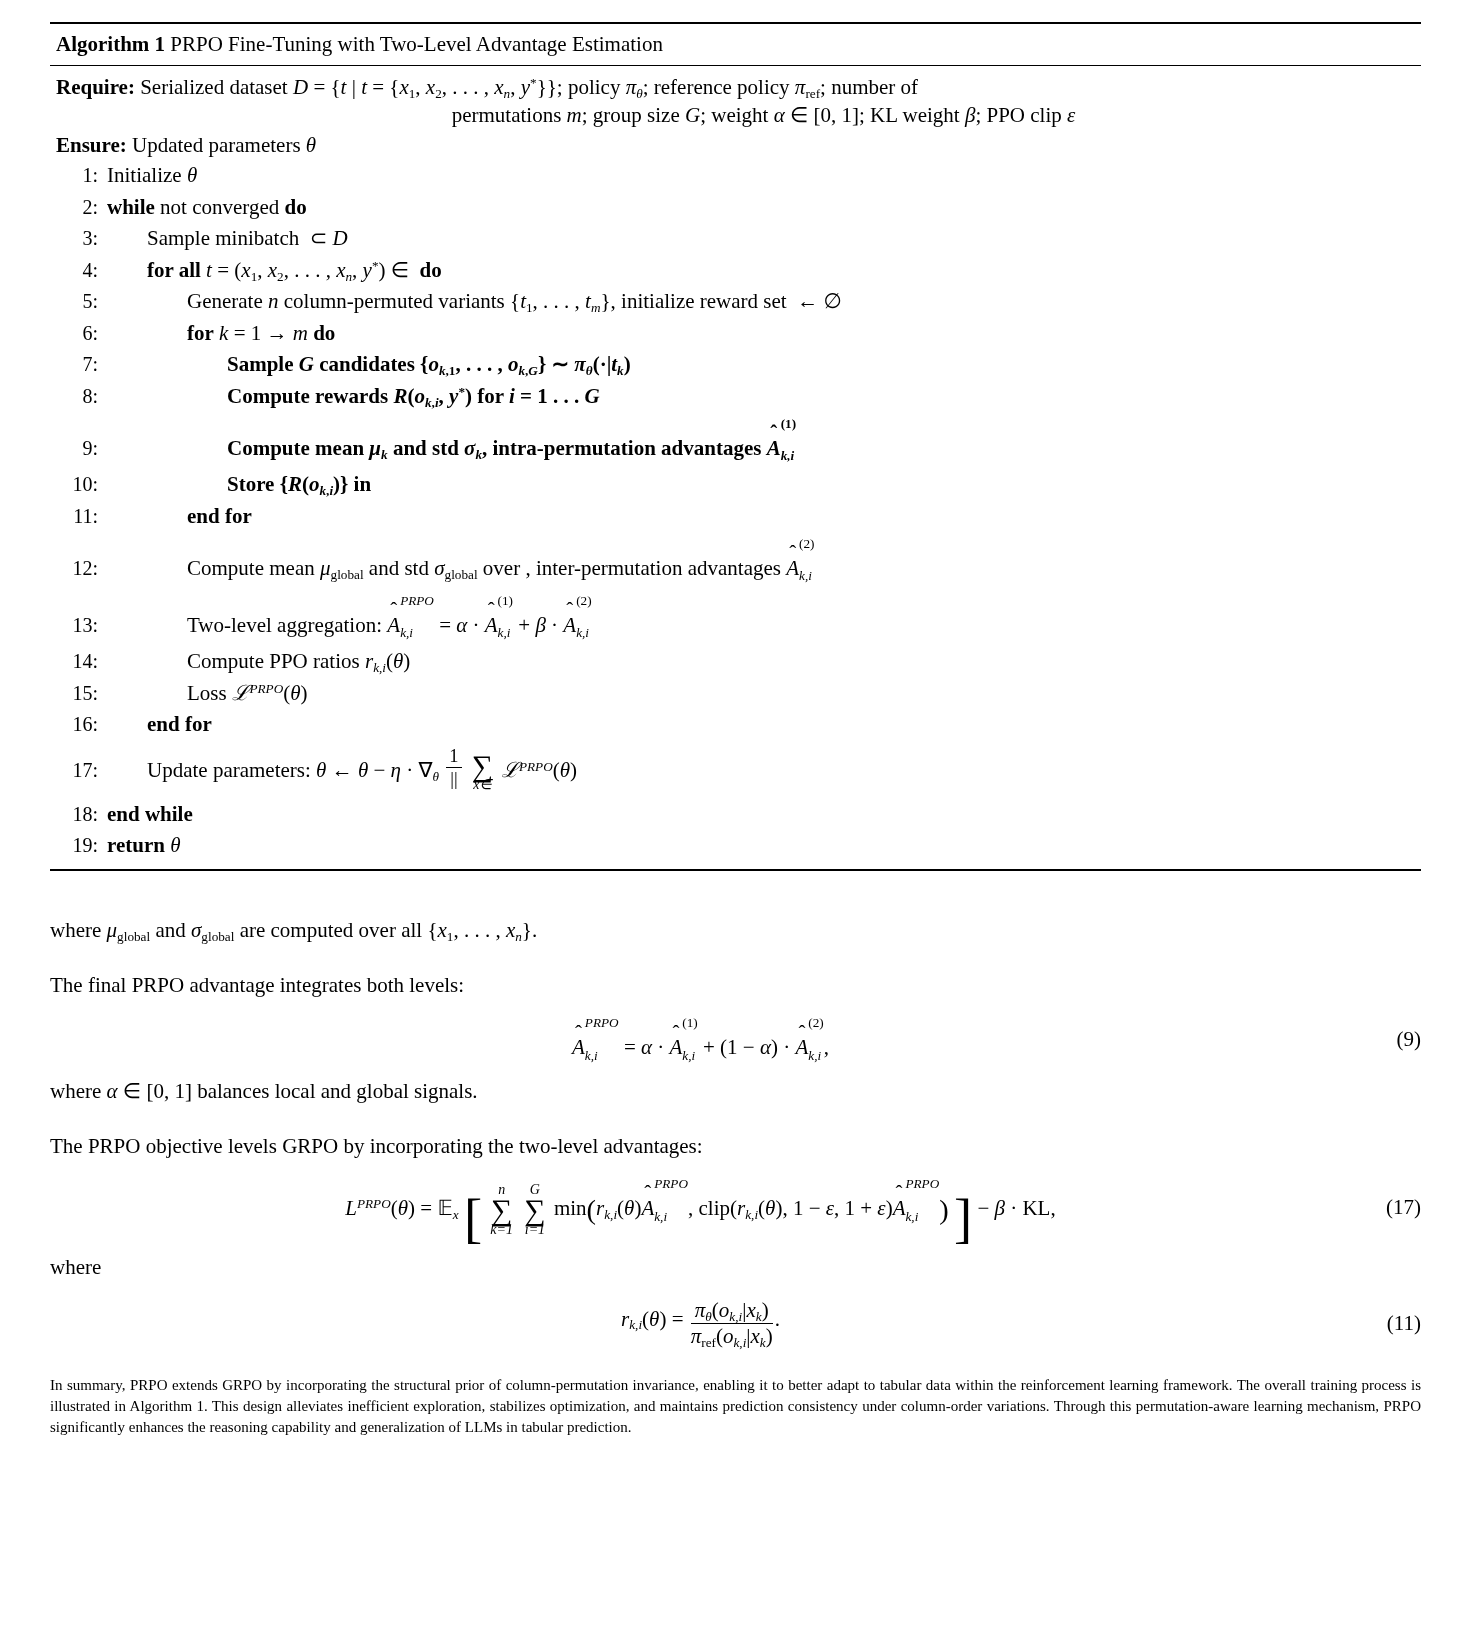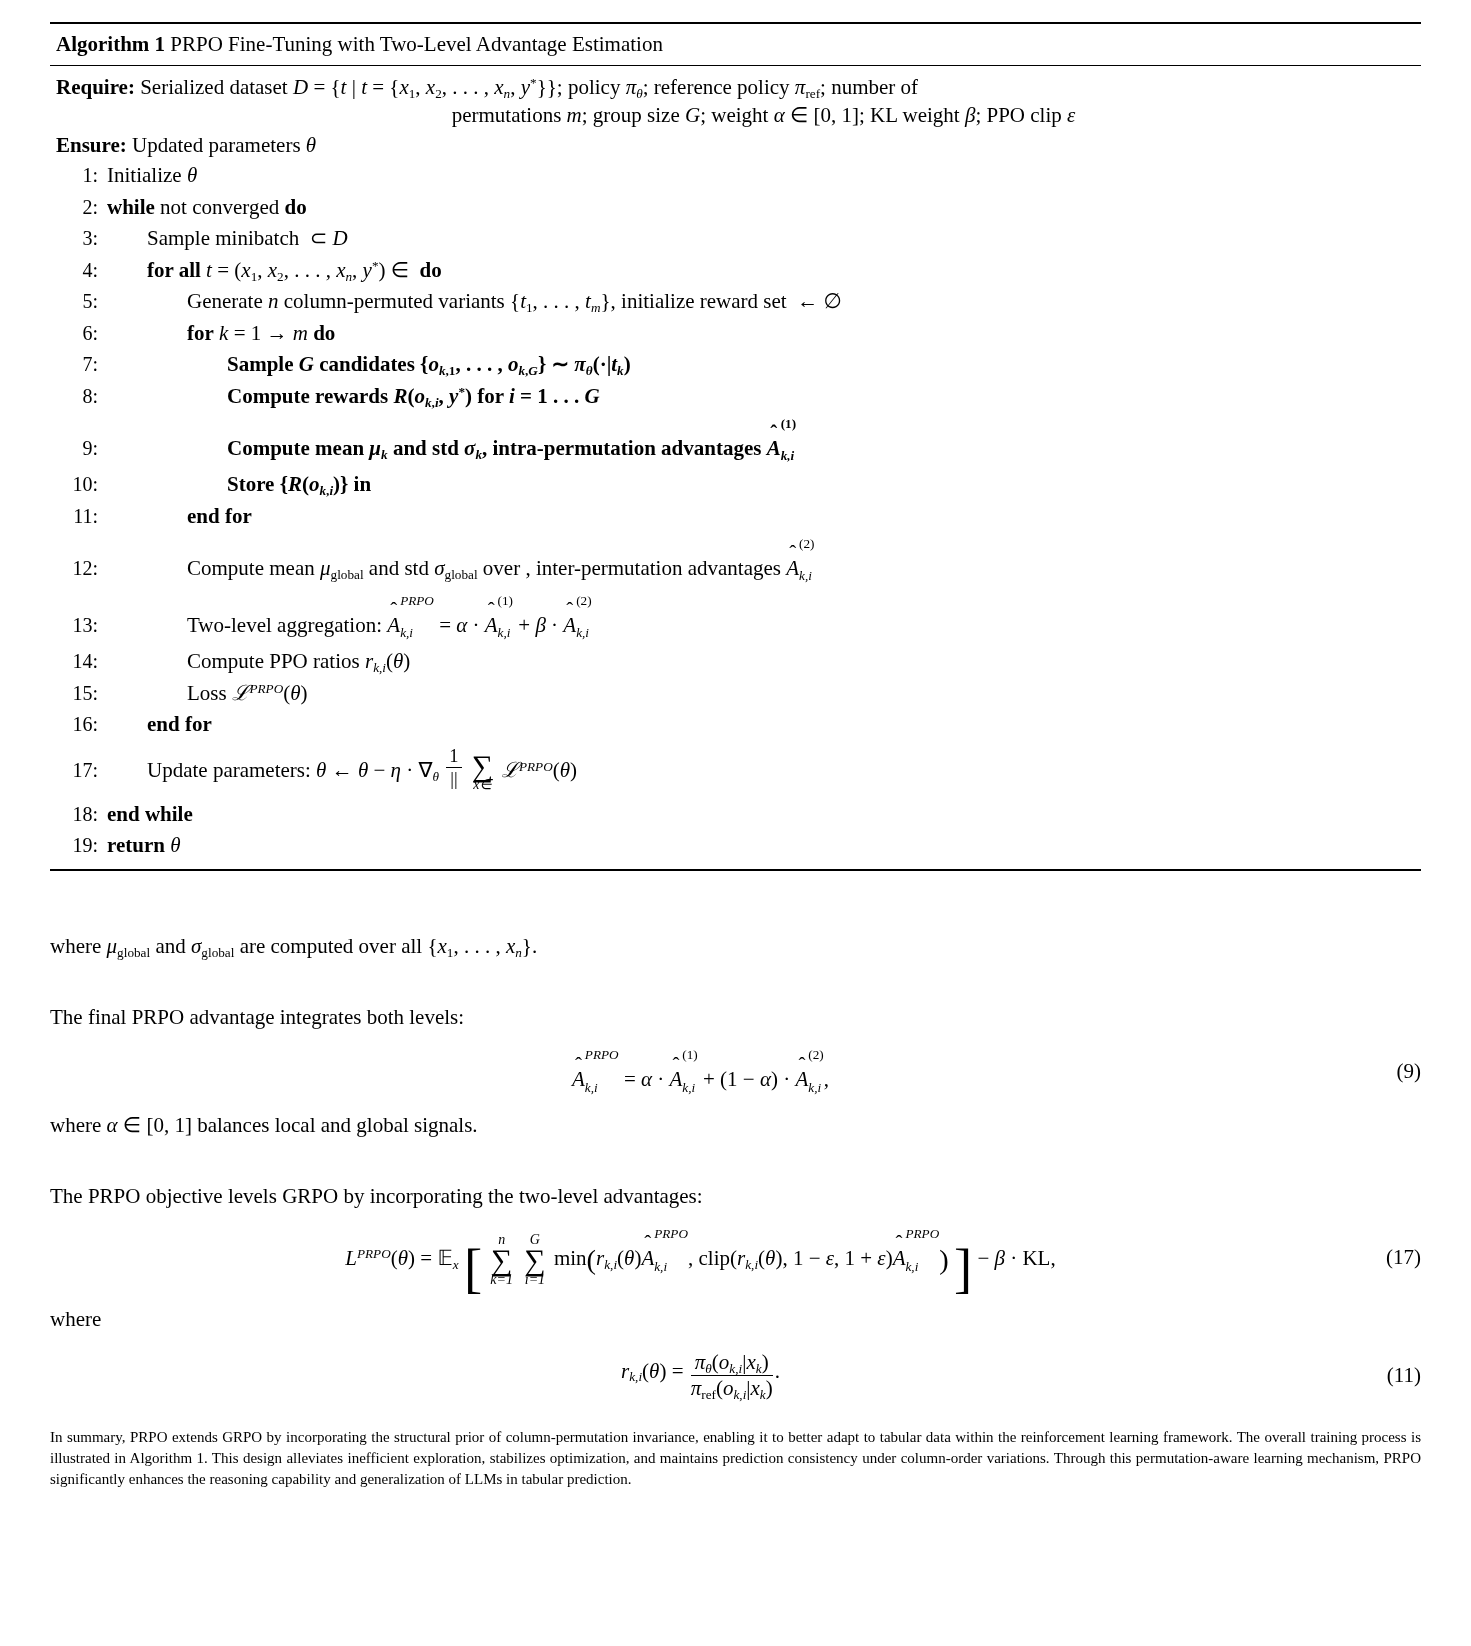--- a/index.html
+++ b/index.html
@@ -141,21 +141,21 @@
     display: inline-block;
     vertical-align: -0.40em;
     font-style: normal;
     line-height: 0.70;
   }
 
   
   .prose {
     font-size: 21px;
     line-height: 1.45;
-    margin: 16px 0 6px 0;
+    margin: 0 0 6px 0;
     text-align: justify;
   }
   .spacer-lg { height: 44px; }
   .spacer-md { height: 18px; }
   .eqrow {
     display: flex;
     align-items: center;
     width: 100%;
     margin: 16px 0 14px 0;
   }

